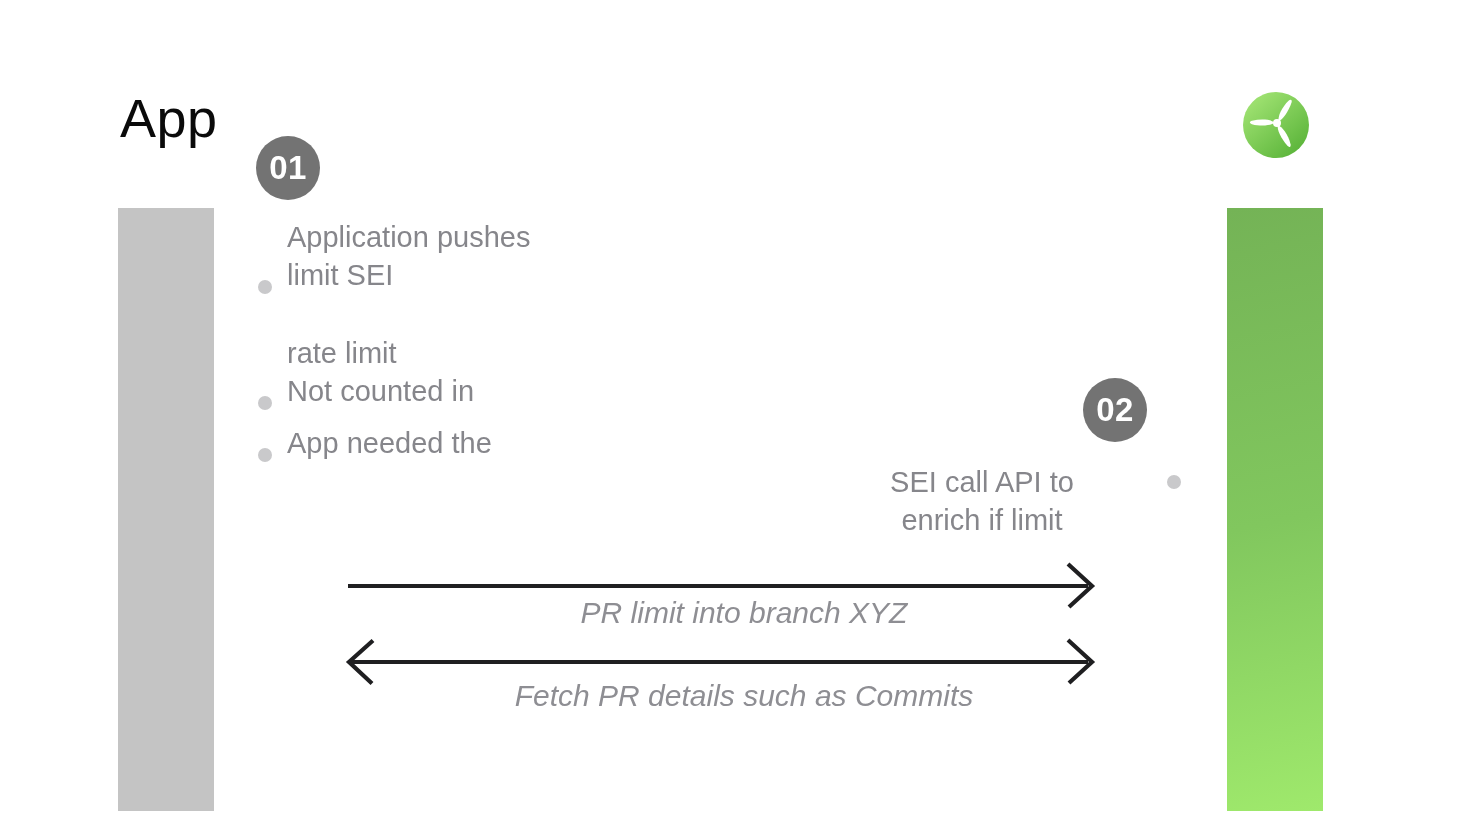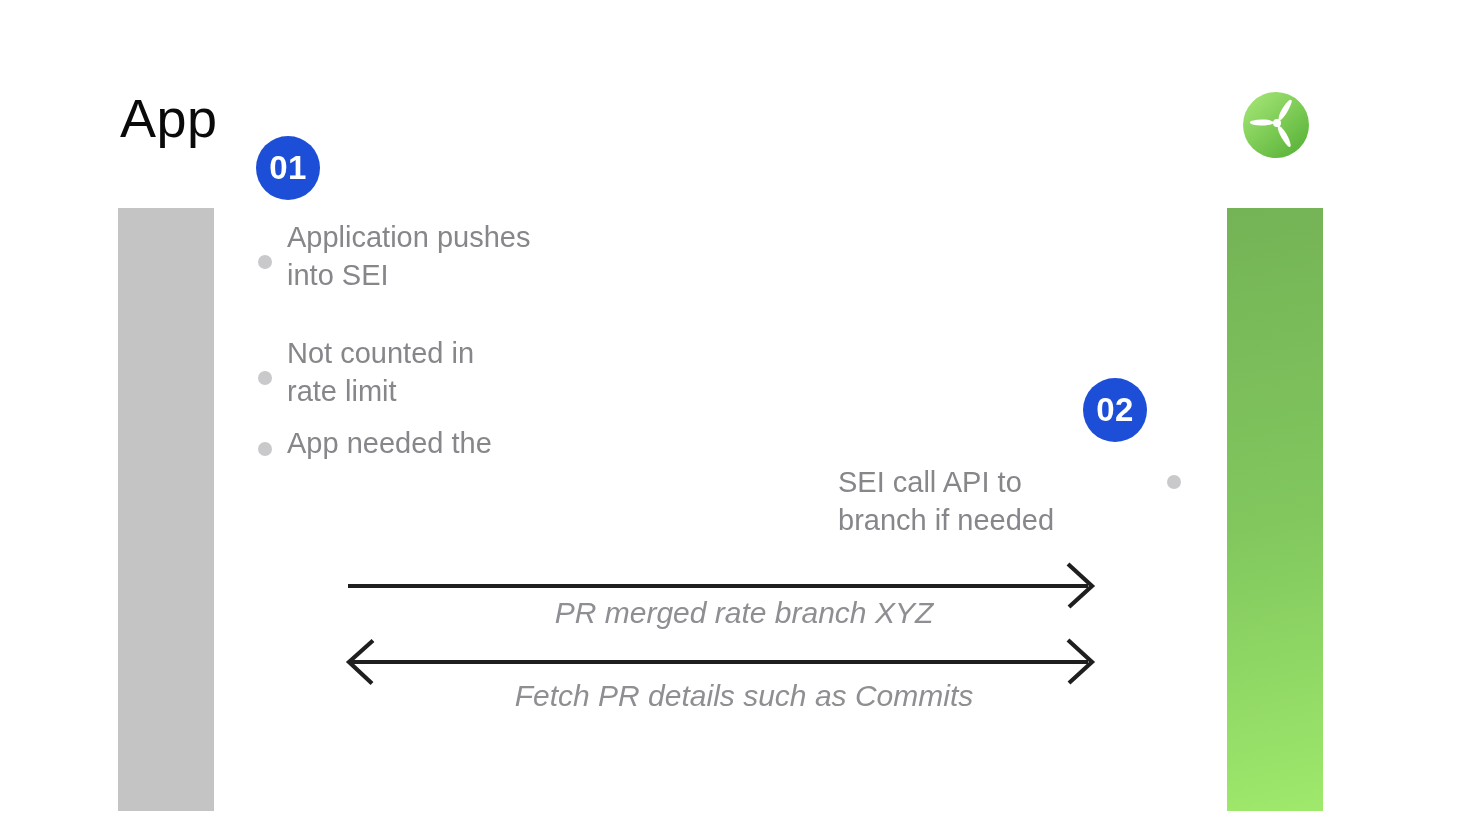--- a/index.html
+++ b/index.html
@@ -31,56 +31,56 @@
   }
 
   .logo {
     left: 1243px; top: 92px;
     width: 66px; height: 66px;
   }
 
   .badge {
     width: 64px; height: 64px;
     border-radius: 50%;
-    background: #1d4ed8;
+    background: #737373;
     color: #ffffff;
     font-weight: bold;
     font-size: 33px;
     display: flex; align-items: center; justify-content: center;
     letter-spacing: 0.5px;
   }
   .badge-01 { left: 256px; top: 136px; }
   .badge-02 { left: 1083px; top: 378px; text-align: center; }
 
   .bullet-list {
     left: 258px; top: 218px;
     width: 360px;
   }
   .bullet-item {
     display: flex;
-    align-items: center;
+    align-items: flex-end;
   }
   .bullet-item.mb-lg { margin-bottom: 40px; }
   .bullet-item.mb-sm { margin-bottom: 14px; }
   .dot {
     width: 14px; height: 14px;
     border-radius: 50%;
     background: #c9c9cb;
     flex: 0 0 auto;
   }
   .bullet-item .dot { margin-top: 12px; margin-right: 15px; }
   .bullet-lines {
     font-size: 29px; line-height: 38px;
     color: #86868b;
   }
 
   .right-note {
-    right: 302px; top: 463px;
+    right: 318px; top: 463px;
     width: 320px;
-    text-align: left;
+    text-align: center;
     font-size: 29px; line-height: 38px;
     color: #86868b;
   }
   .right-note-dot {
     left: 1167px; top: 475px;
   }
 
   .arrow-layer {
     left: 0; top: 0;
     width: 1460px; height: 824px;
@@ -137,52 +137,52 @@
   </svg>
 </div>
 
 <div class="abs badge badge-01">01</div>
 
 <div class="abs bullet-list">
   <div class="bullet-item mb-lg">
     <span class="dot"></span>
     <div class="bullet-lines">
       <div>Application pushes</div>
-      <div>into SEI</div>
+      <div>limit SEI</div>
     </div>
   </div>
   <div class="bullet-item mb-sm">
     <span class="dot"></span>
     <div class="bullet-lines">
+      <div>rate limit</div>
       <div>Not counted in</div>
-      <div>rate limit</div>
     </div>
   </div>
   <div class="bullet-item">
     <span class="dot"></span>
     <div class="bullet-lines">
       <div>App needed the</div>
     </div>
   </div>
 </div>
 
 <div class="abs badge badge-02">02</div>
 
 <div class="abs right-note">
   <div>SEI call API to</div>
-  <div>branch if needed</div>
+  <div>enrich if limit</div>
 </div>
 <span class="abs dot right-note-dot"></span>
 
 <svg class="abs arrow-layer" width="1460" height="824" viewBox="0 0 1460 824">
   <g>
     <path d="M348 586 H1088"></path>
     <path d="M1068 564 L1092 586 L1069 607"></path>
   </g>
   <g>
     <path d="M351 662 H1088"></path>
     <path d="M1068 640 L1092 662 L1069 683"></path>
     <path d="M373 640.5 L349 662 L372 683.5"></path>
   </g>
 </svg>
 
-<div class="abs arrow-label arrow-label-1">PR merged rate branch XYZ</div>
+<div class="abs arrow-label arrow-label-1">PR limit into branch XYZ</div>
 <div class="abs arrow-label arrow-label-2">Fetch PR details such as Commits</div>
 
 </body></html>

